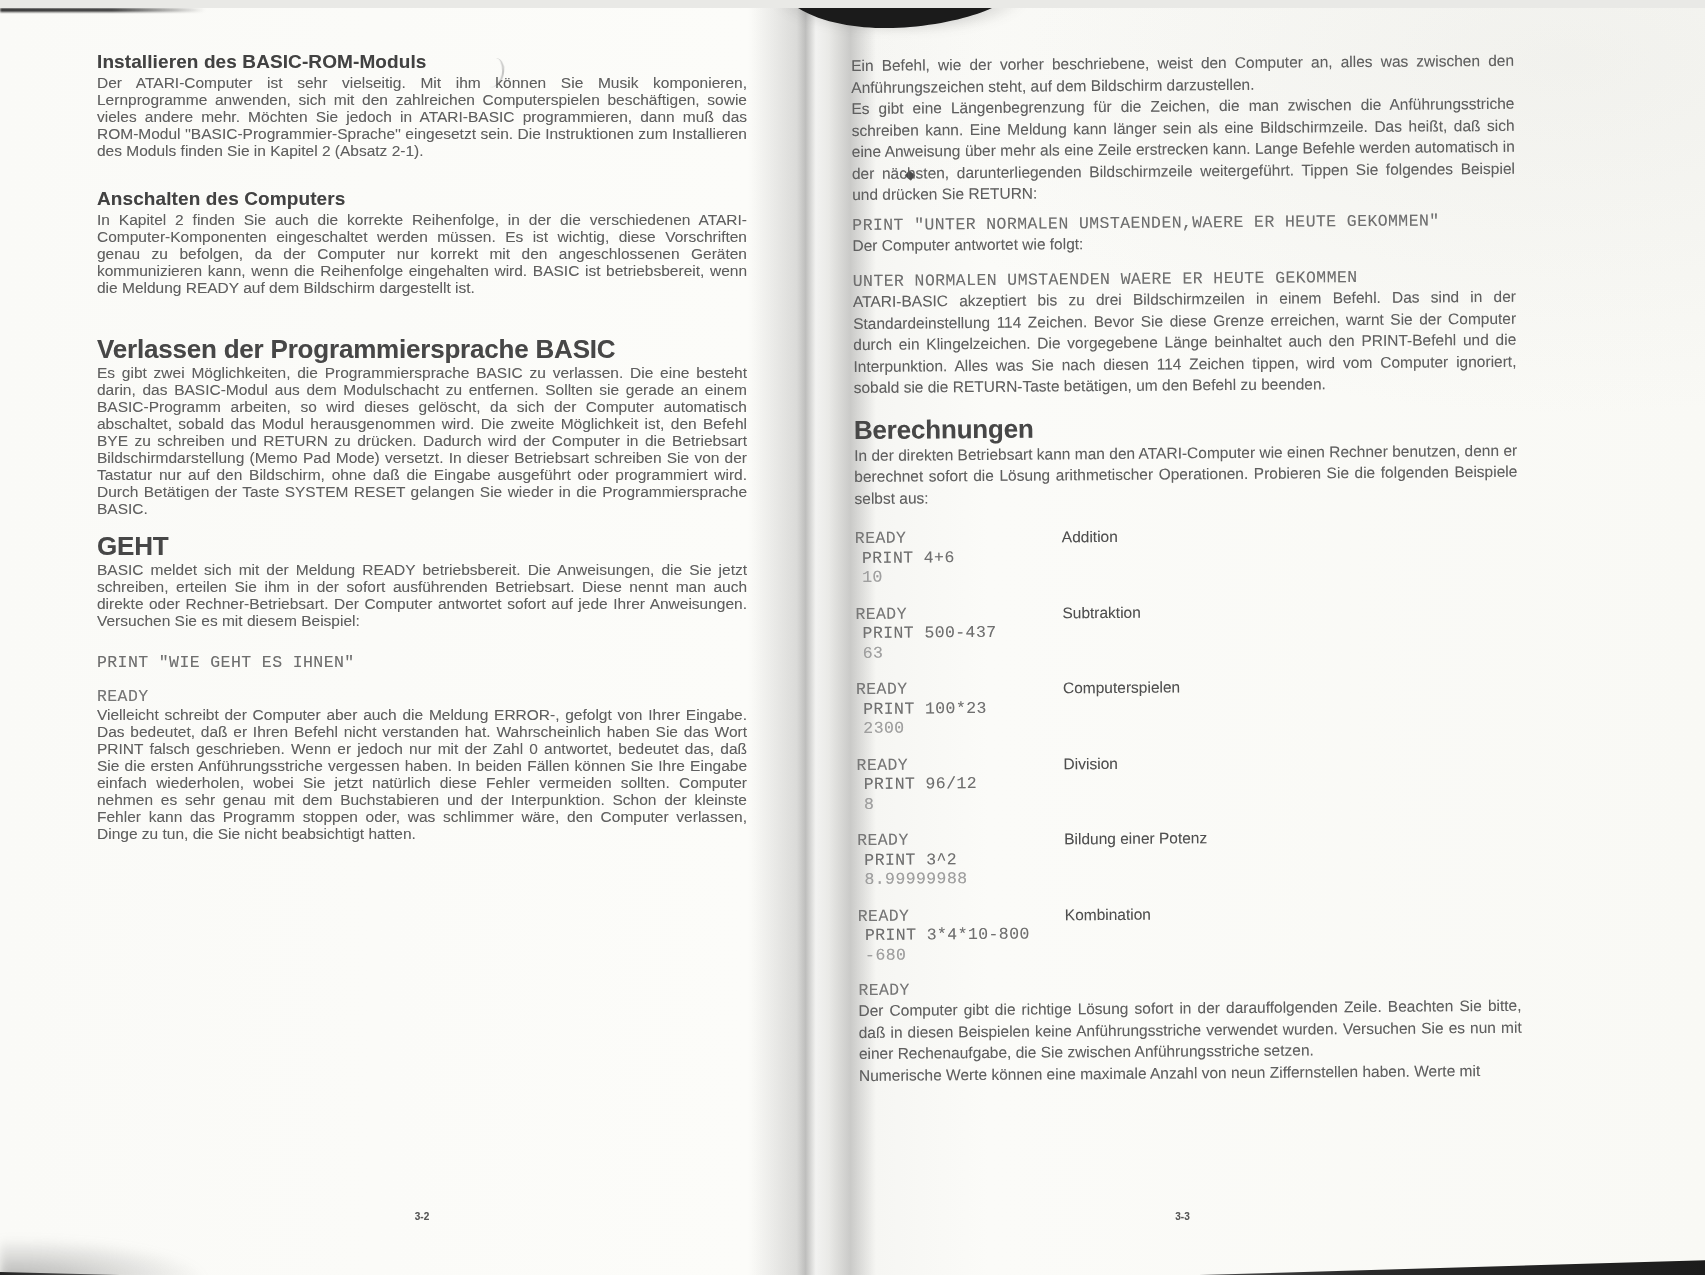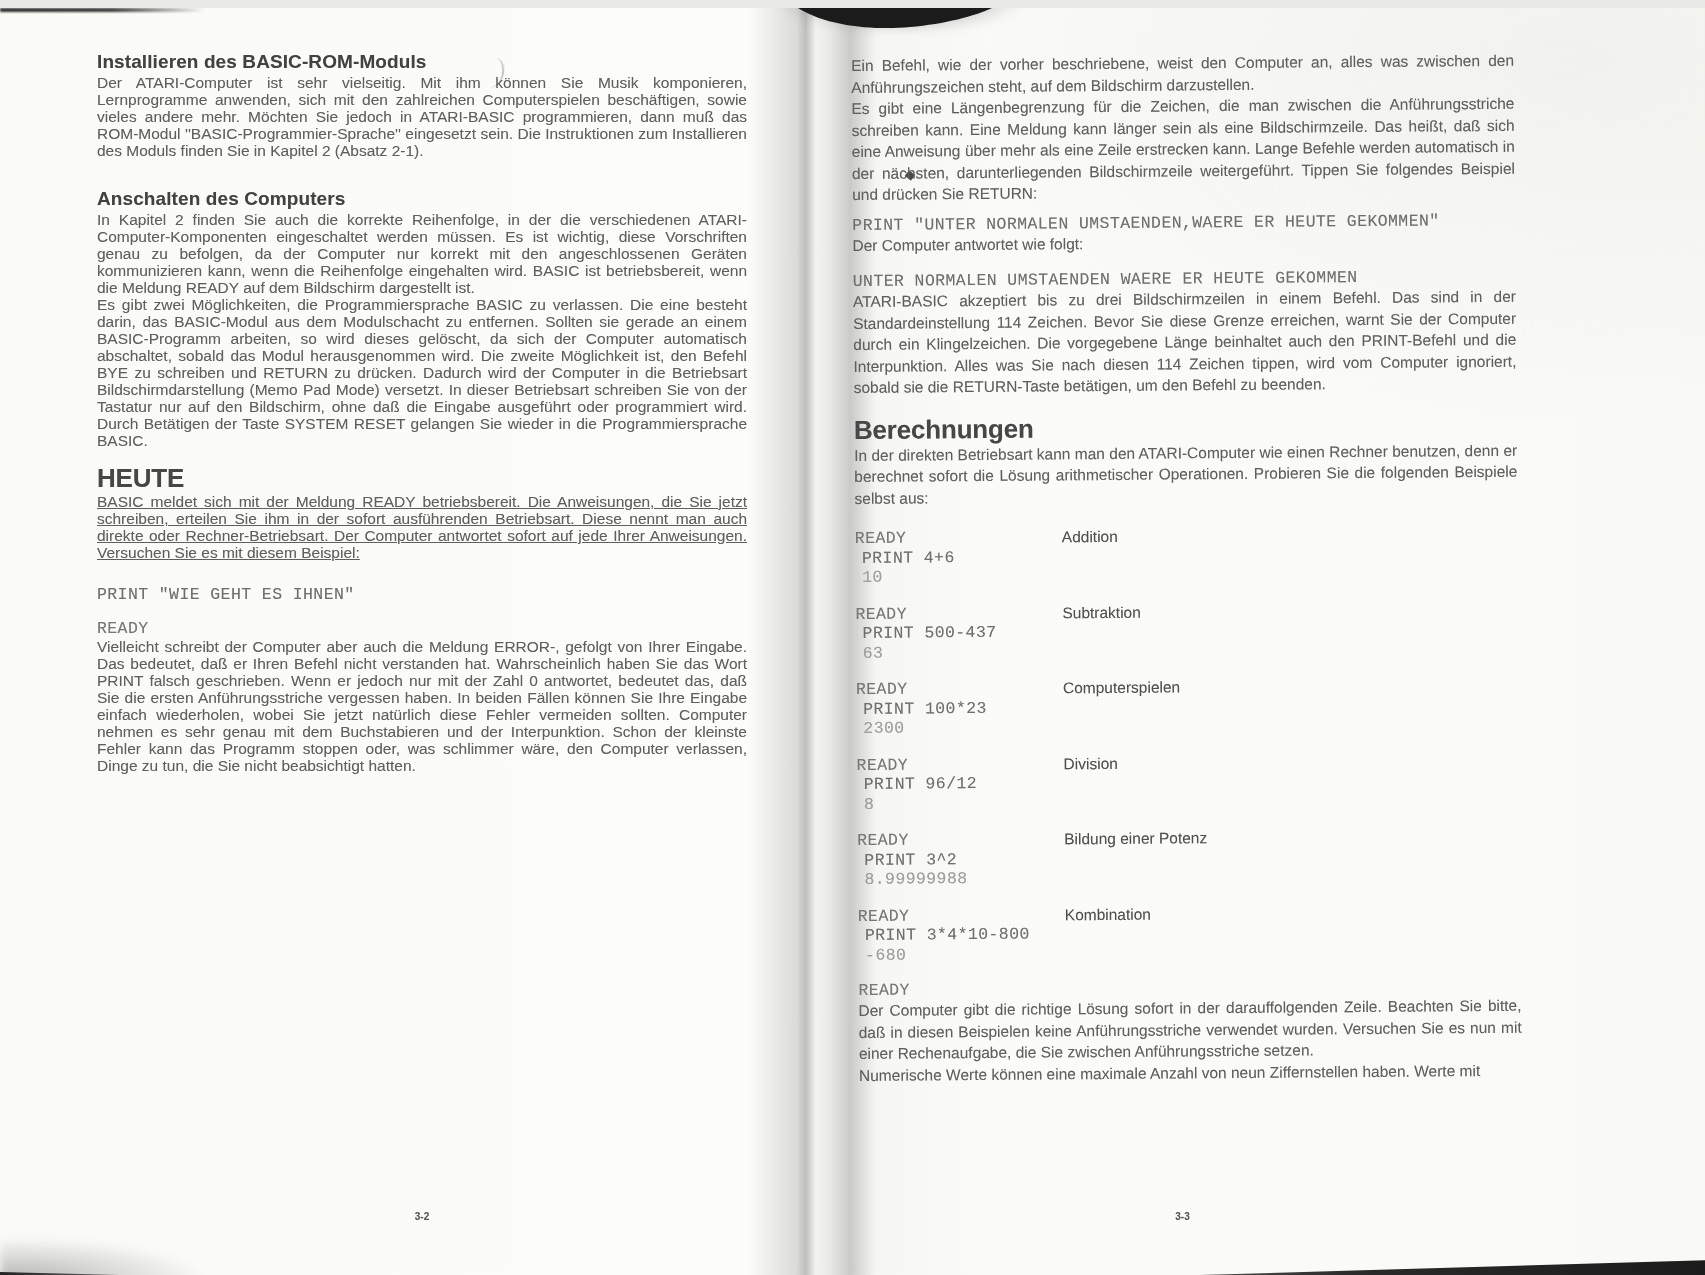--- a/index.html
+++ b/index.html
@@ -73,21 +73,21 @@
   .page-right{left:851px;top:47px;width:663px;transform:rotate(-0.45deg);transform-origin:0 0;}
   .page p{margin:0;font-size:15.5px;line-height:17px;text-align:justify;}
   .page-right p{line-height:21.5px;}
   .h-sm{margin:0;font-size:19px;line-height:24px;font-weight:bold;color:#424242;letter-spacing:.1px;}
   .h-lg{margin:0;font-size:26px;line-height:30px;font-weight:bold;color:#474747;letter-spacing:-.2px;}
   .code{
     margin:0;font-family:"Liberation Mono", monospace;
     font-size:16.5px;line-height:18px;letter-spacing:.4px;color:#6f6f6f;
     white-space:pre;
   }
-  .mt11{margin-top:11px;}.mt12{margin-top:12px;text-decoration:underline;}.mt13{margin-top:13px;}.mt14{margin-top:14px;}
+  .mt11{margin-top:11px;}.mt12{margin-top:12px;}.mt13{margin-top:13px;}.mt14{margin-top:14px;}
   .mt16{margin-top:16px;}.mt17{margin-top:17px;}.mt21{margin-top:21px;}
   .mt22{margin-top:22px;}.mt25{margin-top:25px;}.mt28{margin-top:28px;}.mt29{margin-top:29px;}
   .mt38{margin-top:38px;}
 
   
   .examples{margin-top:20px;}
   .ex{position:relative;margin-bottom:17px;}
   .ex .code{line-height:19.5px;}
   .ex .cmd{padding-left:7px;}
   .ex .res{padding-left:7px;color:#9f9f9f;}
@@ -121,23 +121,24 @@
   <div class="ink-speck"></div>
   <div class="hair-mark"></div>
 
   <main class="page page-left">
     <h2 class="h-sm">Installieren des BASIC-ROM-Moduls</h2>
     <p class="mt16">Der ATARI-Computer ist sehr vielseitig. Mit ihm können Sie Musik komponieren, Lernprogramme anwenden, sich mit den zahlreichen Computerspielen beschäftigen, sowie vieles andere mehr. Möchten Sie jedoch in ATARI-BASIC programmieren, dann muß das ROM-Modul ''BASIC-Programmier-Sprache'' eingesetzt sein. Die Instruktionen zum Installieren des Moduls finden Sie in Kapitel 2 (Absatz 2-1).</p>
 
     <h2 class="h-sm mt28">Anschalten des Computers</h2>
     <p class="mt13">In Kapitel 2 finden Sie auch die korrekte Reihenfolge, in der die verschiedenen ATARI-Computer-Komponenten eingeschaltet werden müssen. Es ist wichtig, diese Vorschriften genau zu befolgen, da der Computer nur korrekt mit den angeschlossenen Geräten kommunizieren kann, wenn die Reihenfolge eingehalten wird. BASIC ist betriebsbereit, wenn die Meldung READY auf dem Bildschirm dargestellt ist.</p>
 
+    <h1 class="h-lg mt38">Verlassen der Programmiersprache BASIC</h1>
     <p class="mt14">Es gibt zwei Möglichkeiten, die Programmiersprache BASIC zu verlassen. Die eine besteht darin, das BASIC-Modul aus dem Modulschacht zu entfernen. Sollten sie gerade an einem BASIC-Programm arbeiten, so wird dieses gelöscht, da sich der Computer automatisch abschaltet, sobald das Modul herausgenommen wird. Die zweite Möglichkeit ist, den Befehl BYE zu schreiben und RETURN zu drücken. Dadurch wird der Computer in die Betriebsart Bildschirmdarstellung (Memo Pad Mode) versetzt. In dieser Betriebsart schreiben Sie von der Tastatur nur auf den Bildschirm, ohne daß die Eingabe ausgeführt oder programmiert wird. Durch Betätigen der Taste SYSTEM RESET gelangen Sie wieder in die Programmiersprache BASIC.</p>
 
-    <h1 class="h-lg mt14">HEUTE</h1>
+    <h1 class="h-lg mt14">GEHT</h1>
     <p class="mt12">BASIC meldet sich mit der Meldung READY betriebsbereit. Die Anweisungen, die Sie jetzt schreiben, erteilen Sie ihm in der sofort ausführenden Betriebsart. Diese nennt man auch direkte oder Rechner-Betriebsart. Der Computer antwortet sofort auf jede Ihrer Anweisungen. Versuchen Sie es mit diesem Beispiel:</p>
 
     <div class="code mt25">PRINT "WIE GEHT ES IHNEN"</div>
     <div class="code ready mt16">READY</div>
 
     <p class="mt22">Vielleicht schreibt der Computer aber auch die Meldung ERROR-, gefolgt von Ihrer Eingabe. Das bedeutet, daß er Ihren Befehl nicht verstanden hat. Wahrscheinlich haben Sie das Wort PRINT falsch geschrieben. Wenn er jedoch nur mit der Zahl 0 antwortet, bedeutet das, daß Sie die ersten Anführungsstriche vergessen haben. In beiden Fällen können Sie Ihre Eingabe einfach wiederholen, wobei Sie jetzt natürlich diese Fehler vermeiden sollten. Computer nehmen es sehr genau mit dem Buchstabieren und der Interpunktion. Schon der kleinste Fehler kann das Programm stoppen oder, was schlimmer wäre, den Computer verlassen, Dinge zu tun, die Sie nicht beabsichtigt hatten.</p>
   </main>
   <div class="pagenum pagenum-left">3-2</div>
 
   <main class="page page-right">

